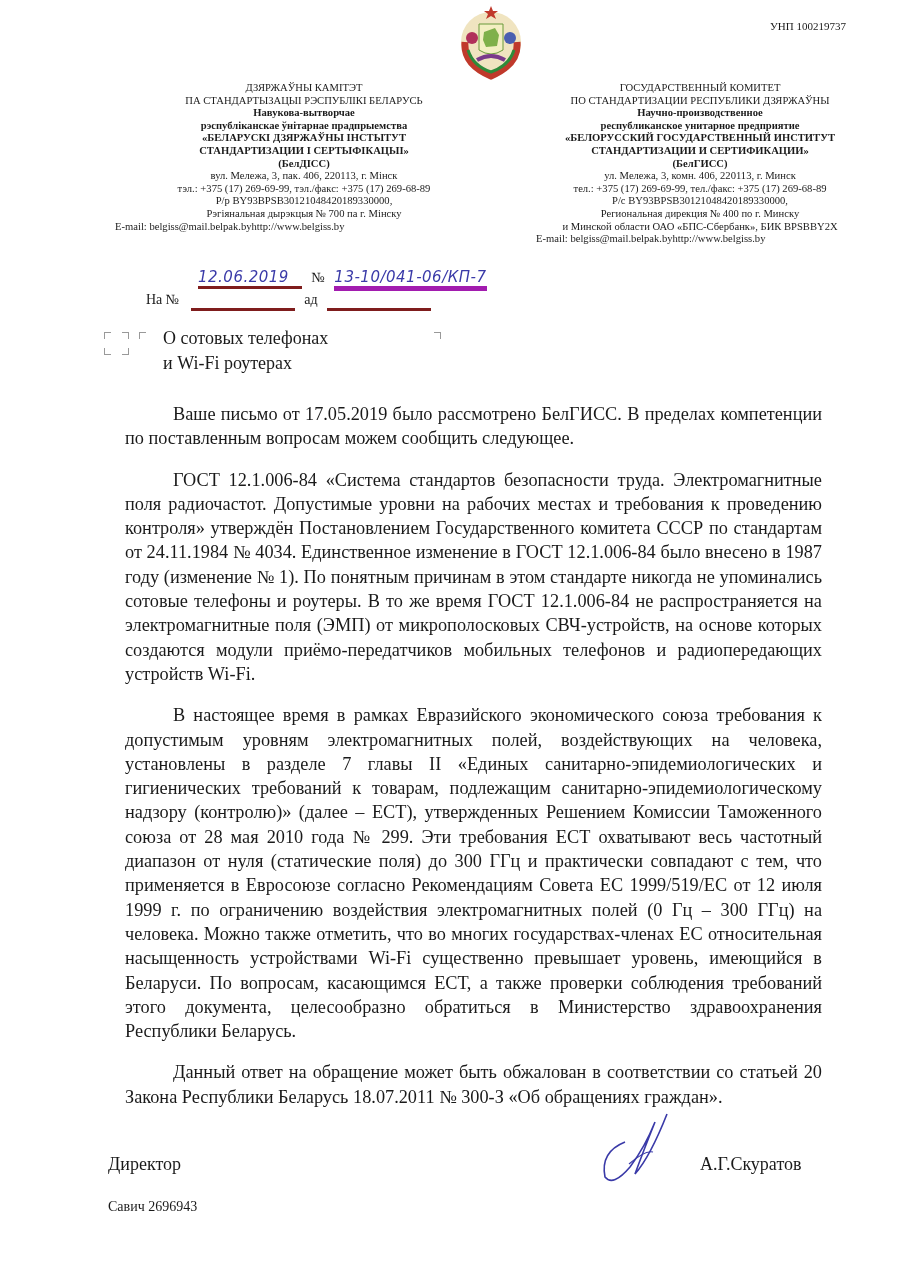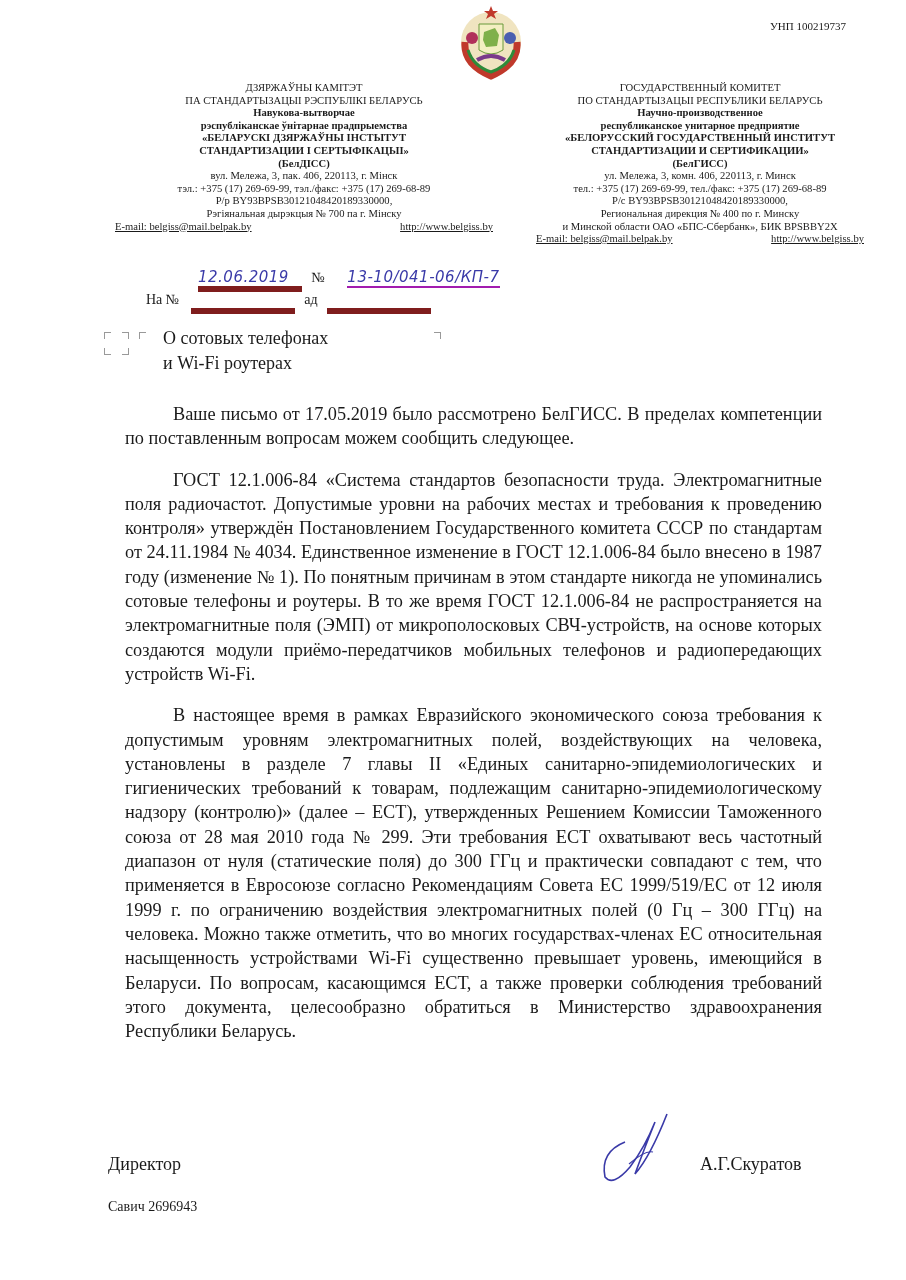--- a/index.html
+++ b/index.html
@@ -4,24 +4,24 @@
   <style>
     html, body { margin: 0; padding: 0; background: #ffffff; }
     body { width: 906px; height: 1280px; position: relative; overflow: hidden;
       font-family: "Liberation Serif", "DejaVu Serif", serif; color: #1a1a1a; }
     .unp { position: absolute; left: 770px; top: 20px; font-size: 11px; }
     .emblem { position: absolute; left: 455px; top: 2px; width: 72px; height: 80px; }
     .hdr { position: absolute; top: 82px; font-size: 10.6px; line-height: 12.6px; text-align: center; }
     .hdr.left { left: 103px; width: 390px; margin-left: 6px; }
     .hdr.right { left: 530px; width: 340px; }
     .hdr .b { font-weight: bold; }
-    .hdr .contact { display: flex; justify-content: space-between; padding: 0 6px; text-decoration: underline; }
+    .hdr .contact { display: flex; justify-content: flex-start; padding: 0 6px; }
     .ref { position: absolute; font-size: 14px; }
     .hand { font-family: "DejaVu Sans", sans-serif; font-style: italic; color: #3a3aa8; font-size: 15px; letter-spacing: 0.5px; }
-    .uline { display: inline-block; border-bottom: 6px solid #7f1d1d; }
+    .uline { display: inline-block; border-bottom: 3px solid #7f1d1d; }
     .corner { position: absolute; width: 6px; height: 6px; border-color: #999; border-style: solid; }
     .subject { position: absolute; left: 163px; top: 326px; font-size: 18px; line-height: 25px; }
     .body { position: absolute; left: 108px; top: 385px; width: 731px; font-size: 18.3px; line-height: 24.3px; }
     .body p { margin: 17px; text-align: justify; text-indent: 48px; }
     .sig-row { position: absolute; top: 1154px; font-size: 18px; }
     .executor { position: absolute; left: 108px; top: 1199px; font-size: 14px; }
     .signature { position: absolute; left: 595px; top: 1112px; width: 90px; height: 75px; }
   </style>
 </head>
 <body>
@@ -53,41 +53,41 @@
   <div>Р/р BY93BPSB30121048420189330000,</div>
   <div>Рэгіянальная дырэкцыя № 700 па г. Мінску</div>
   <div class="contact">
     <span>E-mail: belgiss@mail.belpak.by</span>
     <span>http://www.belgiss.by</span>
   </div>
 </div>
 
 <div class="hdr right">
   <div>ГОСУДАРСТВЕННЫЙ КОМИТЕТ</div>
-  <div>ПО СТАНДАРТЫЗАЦЫІ РЕСПУБЛИКИ БЕЛАРУСЬ</div>
+  <div>ПО СТАНДАРТИЗАЦИИ РЕСПУБЛИКИ ДЗЯРЖАЎНЫ</div>
   <div class="b">Научно-производственное</div>
   <div class="b">республиканское унитарное предприятие</div>
   <div class="b">«БЕЛОРУССКИЙ ГОСУДАРСТВЕННЫЙ ИНСТИТУТ</div>
   <div class="b">СТАНДАРТИЗАЦИИ И СЕРТИФИКАЦИИ»</div>
   <div class="b">(БелГИСС)</div>
   <div>ул. Мележа, 3, комн. 406, 220113, г. Минск</div>
   <div>тел.: +375 (17) 269-69-99, тел./факс: +375 (17) 269-68-89</div>
   <div>Р/с BY93BPSB30121048420189330000,</div>
   <div>Региональная дирекция № 400 по г. Минску</div>
   <div>и Минской области ОАО «БПС-Сбербанк», БИК BPSBBY2X</div>
   <div class="contact">
     <span>E-mail: belgiss@mail.belpak.by</span>
     <span>http://www.belgiss.by</span>
   </div>
 </div>
 
 <div class="ref" style="left:198px; top:268px;">
   <span class="uline hand" style="width:104px;">12.06.2019</span>
   <span style="margin:0 6px;">№</span>
-  <span class="hand" style="border-bottom:2px solid #a21caf;margin-left:13px;">13-10/041-06/КП-7</span>
+  <span class="hand" style="border-bottom:5px solid #a21caf;">13-10/041-06/КП-7</span>
 </div>
 
 <div class="ref" style="left:146px; top:292px;">
   <span>На №</span>
   <span class="uline" style="width:104px; margin-left:8px;">&nbsp;</span>
   <span style="margin:0 6px;">ад</span>
   <span class="uline" style="width:104px;">&nbsp;</span>
 </div>
 
 <div class="corner" style="left:104px; top:332px; border-width:1px 0 0 1px;"></div>
@@ -99,20 +99,21 @@
 
 <div class="subject">
   <div>О сотовых телефонах</div>
   <div>и Wi-Fi роутерах</div>
 </div>
 
 <div class="body">
   <p>Ваше письмо от 17.05.2019 было рассмотрено БелГИСС. В пределах компетенции по поставленным вопросам можем сообщить следующее.</p>
   <p>ГОСТ 12.1.006-84 «Система стандартов безопасности труда. Электромагнитные поля радиочастот. Допустимые уровни на рабочих местах и требования к проведению контроля» утверждён Постановлением Государственного комитета СССР по стандартам от 24.11.1984 № 4034. Единственное изменение в ГОСТ 12.1.006-84 было внесено в 1987 году (изменение № 1). По понятным причинам в этом стандарте никогда не упоминались сотовые телефоны и роутеры. В то же время ГОСТ 12.1.006-84 не распространяется на электромагнитные поля (ЭМП) от микрополосковых СВЧ-устройств, на основе которых создаются модули приёмо-передатчиков мобильных телефонов и радиопередающих устройств Wi-Fi.</p>
   <p>В настоящее время в рамках Евразийского экономического союза требования к допустимым уровням электромагнитных полей, воздействующих на человека, установлены в разделе 7 главы II «Единых санитарно-эпидемиологических и гигиенических требований к товарам, подлежащим санитарно-эпидемиологическому надзору (контролю)» (далее – ЕСТ), утвержденных Решением Комиссии Таможенного союза от 28 мая 2010 года № 299. Эти требования ЕСТ охватывают весь частотный диапазон от нуля (статические поля) до 300 ГГц и практически совпадают с тем, что применяется в Евросоюзе согласно Рекомендациям Совета ЕС 1999/519/ЕС от 12 июля 1999 г. по ограничению воздействия электромагнитных полей (0 Гц – 300 ГГц) на человека. Можно также отметить, что во многих государствах-членах ЕС относительная насыщенность устройствами Wi-Fi существенно превышает уровень, имеющийся в Беларуси. По вопросам, касающимся ЕСТ, а также проверки соблюдения требований этого документа, целесообразно обратиться в Министерство здравоохранения Республики Беларусь.</p>
+  <p>Данный ответ на обращение может быть обжалован в соответствии со статьей 20 Закона Республики Беларусь 18.07.2011 № 300-З «Об обращениях граждан».</p>
 </div>
 
 <div class="sig-row" style="left:108px;">Директор</div>
 <svg class="signature" viewBox="0 0 90 75">
   <path d="M30 30 Q5 40 10 65 Q18 75 35 55 Q50 35 60 10 Q48 40 40 62 Q55 45 72 2" fill="none" stroke="#3a3aa8" stroke-width="1.6"></path>
   <path d="M34 52 Q50 38 58 40" fill="none" stroke="#3a3aa8" stroke-width="1.2"></path>
 </svg>
 <div class="sig-row" style="left:700px;">А.Г.Скуратов</div>
 
 <div class="executor">Савич 2696943</div>

